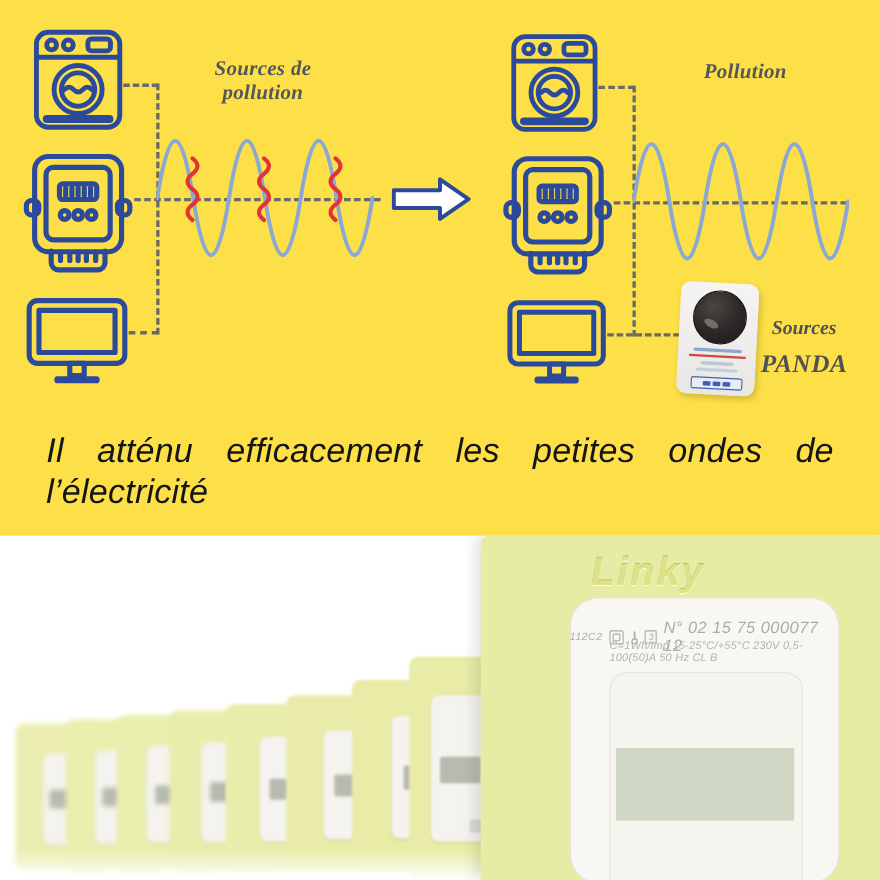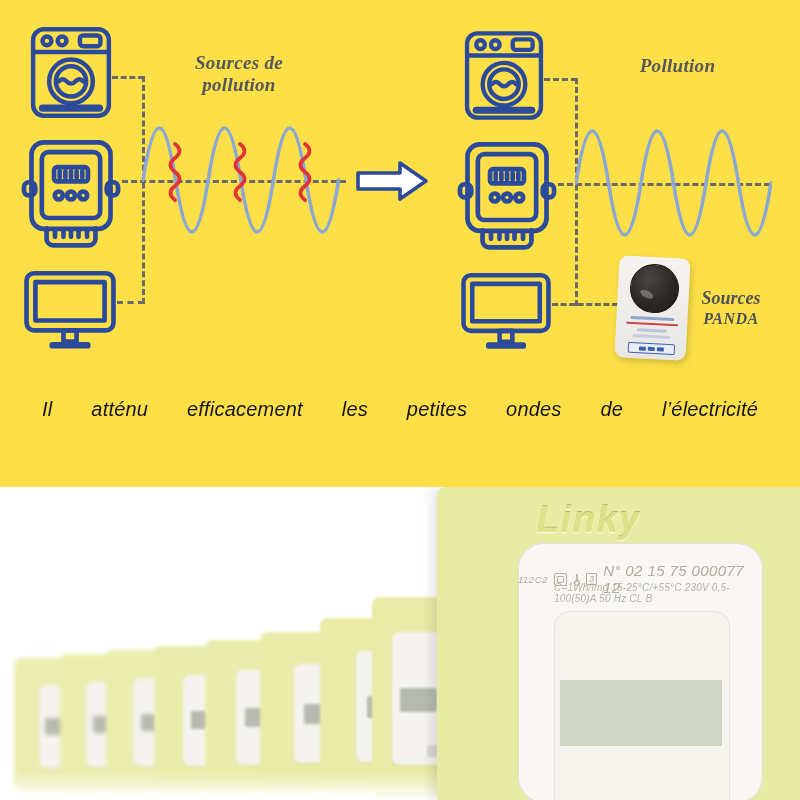--- a/index.html
+++ b/index.html
@@ -24,24 +24,24 @@
   .socket .glint{position:absolute;left:9px;top:26px;width:14px;height:7px;border-radius:50%;
           background:rgba(190,185,178,.45);transform:rotate(25deg);}
   .dev-row{position:absolute;left:0;width:100%;display:flex;justify-content:center;}
   .bar{height:3px;border-radius:2px;}
   .dev-logo{position:absolute;left:13px;top:86px;width:45px;height:9px;border:1px solid #3f62b0;
             border-radius:2px;background:#e8ecf5;display:flex;align-items:center;justify-content:center;gap:2px;}
   .dev-logo i{display:block;width:7px;height:4px;background:#3f62b0;border-radius:1px;}
   .filter-label{position:absolute;left:690px;top:288px;width:82px;text-align:center;
                 color:#4f5158;font-family:"Liberation Serif",serif;font-weight:bold;}
   .filter-label .l1{font-size:18px;line-height:20px;}
-  .filter-label .l2{font-size:16px;line-height:22px;letter-spacing:.5px;}
+  .filter-label .l2{font-size:23px;line-height:22px;letter-spacing:.5px;margin-top:12px;}
   
   .caption{position:absolute;left:42px;top:391px;width:716px;color:#151517;
-           font-size:20px;line-height:37px;letter-spacing:.2px;}
+           font-size:31px;line-height:37px;letter-spacing:.2px;}
   .caption .j{text-align:justify;text-align-last:justify;}
   
   .photo{position:absolute;left:0;top:487px;width:800px;height:313px;overflow:hidden;background:#fff;}
   .mcard{position:absolute;border-radius:8px;}
   .mface{position:absolute;background:#f4f3ef;border-radius:7px;box-shadow:0 1px 2px rgba(0,0,0,.08);}
   .mlcd{position:absolute;background:#b7bbaf;border-radius:2px;}
   .mtab{position:absolute;background:#d9d9d3;border-radius:2px;}
   .bigcard{position:absolute;left:437px;top:0;width:363px;height:313px;background:#e7eca4;
            border-radius:8px 0 0 0;box-shadow:-6px 0 12px rgba(0,0,0,.10);z-index:10;}
   .brand{position:absolute;left:100px;top:12px;width:190px;

